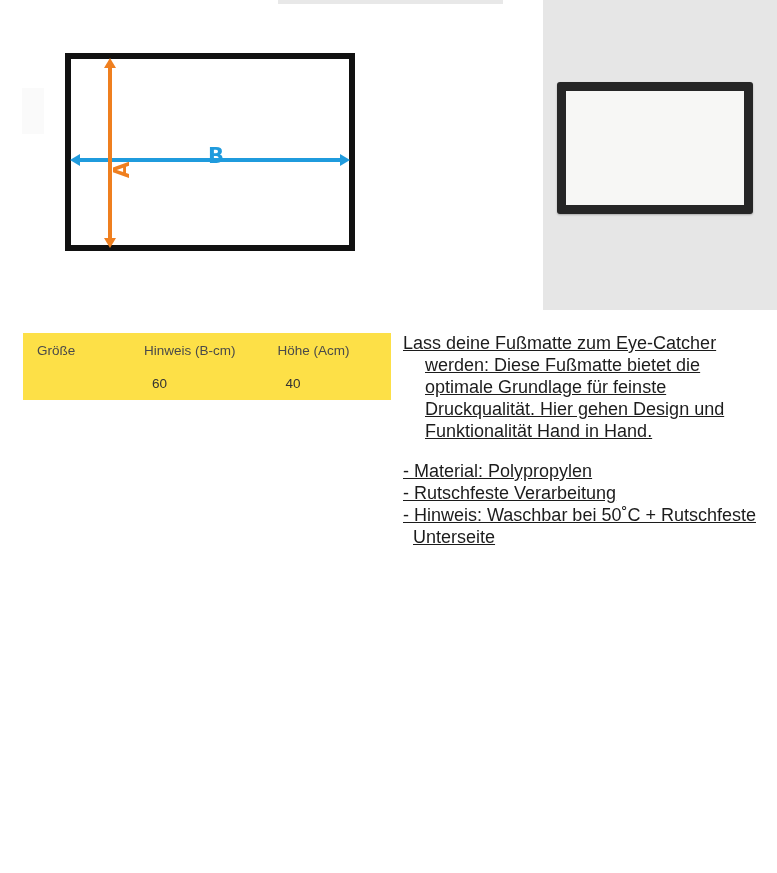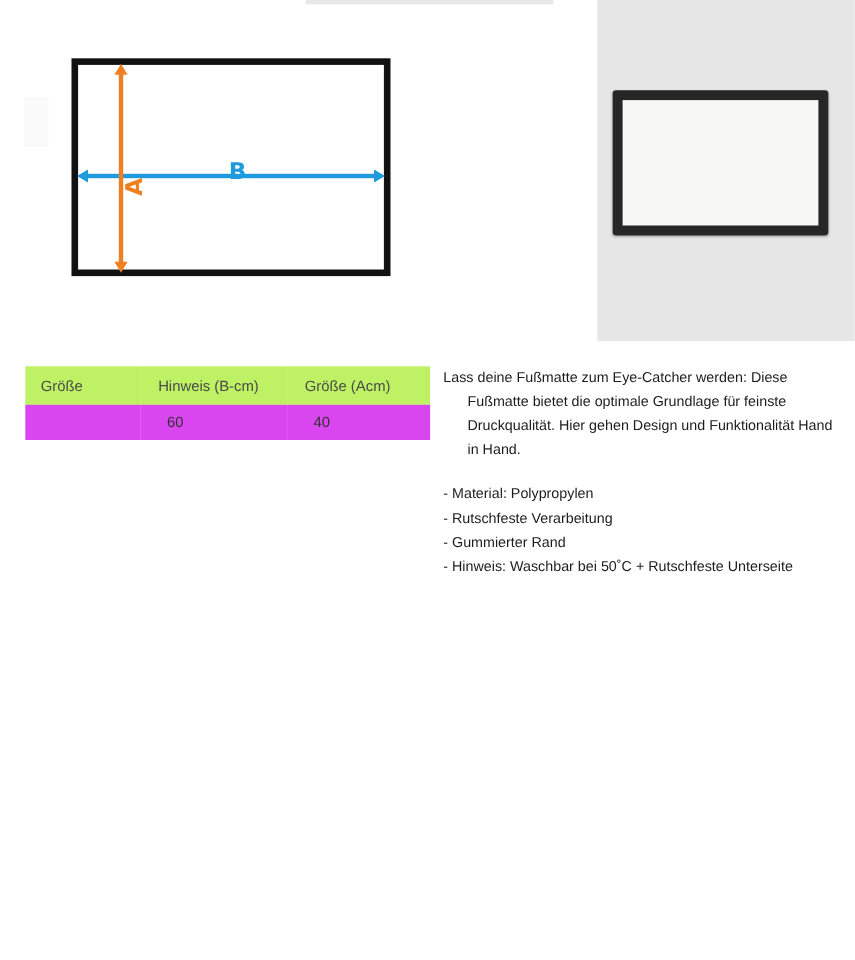--- a/index.html
+++ b/index.html
@@ -140,51 +140,52 @@
 
   
   #size-table {
     position: absolute;
     left: 23px; top: 333px;
     width: 368px;
     border-collapse: collapse;
     font-size: 13.5px;
   }
   #size-table th {
-    background: #bef264;
+    background: #fde047;
     color: #4a4a4a;
     font-weight: normal;
     text-align: left;
     padding: 9px 10px 10px 14px;
     height: 16px;
     vertical-align: middle;
   }
   #size-table td {
-    background: #d946ef;
+    background: #fde047;
     color: #333333;
     padding: 8px 10px 9px 14px;
     text-align: left;
     vertical-align: middle;
   }
   #size-table .col-groesse { width: 104px; }
   #size-table .col-breite  { width: 132px; }
   #size-table .col-hoehe   { width: 132px; }
   #size-table td.col-breite,
   #size-table td.col-hoehe { padding-left: 24px; }
   #size-table th.col-breite,
   #size-table th.col-hoehe { padding-left: 16px; }
 
   
   #description {
     position: absolute;
     left: 403px; top: 332px;
     width: 360px;
-    font-size: 13px;
+    font-size: 18px;
     line-height: 22px;
     color: #1c1c1c;
+    text-decoration: underline;
   }
   #intro-paragraph {
     margin: 0 0 10px 0;
     text-indent: 0;
     padding-left: 22px;
   }
   #intro-paragraph .first-line-fix {
     margin-left: -22px;
   }
   #feature-list {
@@ -230,35 +231,34 @@
       <div id="mat-inner"></div>
     </div>
   </div>
 </div>
 
 <table id="size-table">
   <thead>
     <tr>
       <th class="col-groesse">Größe</th>
       <th class="col-breite">Hinweis (B-cm)</th>
-      <th class="col-hoehe">Größe (Acm)</th>
+      <th class="col-hoehe">Höhe (Acm)</th>
     </tr>
   </thead>
   <tbody>
     <tr>
       <td class="col-groesse"></td>
       <td class="col-breite">60</td>
       <td class="col-hoehe">40</td>
     </tr>
   </tbody>
 </table>
 
 <div id="description">
   <p id="intro-paragraph">
     <span class="first-line-fix">Lass deine Fußmatte zum Eye-Catcher werden: Diese Fußmatte bietet die optimale Grundlage für feinste Druckqualität. Hier gehen Design und Funktionalität Hand in Hand.</span>
   </p>
   <ul id="feature-list">
     <li>- Material: Polypropylen</li>
     <li>- Rutschfeste Verarbeitung</li>
-    <li>- Gummierter Rand</li>
     <li>- Hinweis: Waschbar bei 50˚C +  Rutschfeste Unterseite</li>
   </ul>
 </div>
 
 </body></html>

